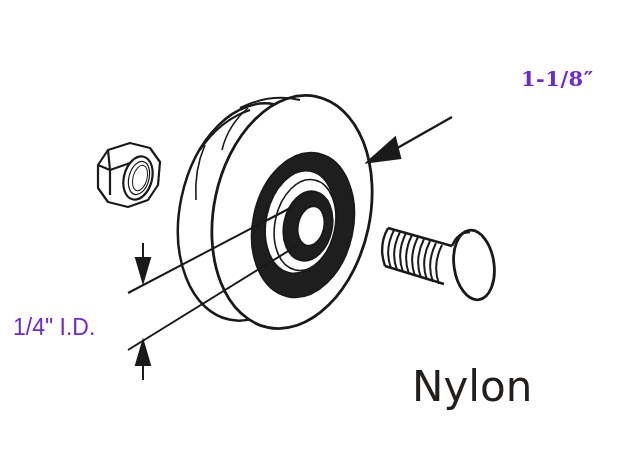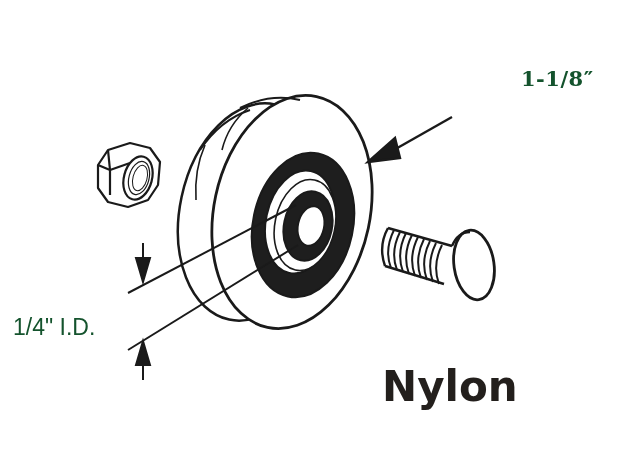--- a/index.html
+++ b/index.html
@@ -1,22 +1,22 @@
 <!DOCTYPE html>
 <html><head>
   <meta charset="utf-8">
   <style>
     html, body { margin: 0; padding: 0; background: #ffffff; }
     .canvas { position: relative; width: 640px; height: 450px; overflow: hidden; background: #ffffff; }
     svg.art { position: absolute; left: 0; top: 0; }
-    .lbl { position: absolute; color: #14532d; font-family: "Liberation Sans", sans-serif; white-space: nowrap; }
+    .lbl { position: absolute; color: #6d28d9; font-family: "Liberation Sans", sans-serif; white-space: nowrap; }
     .size-label { left: 521px; top: 66px; font-family: "DejaVu Serif", serif; font-weight: bold; font-size: 21px; letter-spacing: 0.5px; }
     .diam-label { left: 466px; top: 98px; font-size: 23px; line-height: 25px; }
     .id-label { left: 13px; top: 314px; font-size: 23px; }
-    .material-label { left: 382px; top: 362px; font-family: "DejaVu Sans", sans-serif; font-weight: bold; font-size: 42px; color: #231f1c; }
+    .material-label { left: 412px; top: 362px; font-family: "DejaVu Sans", sans-serif; font-weight: normal; font-size: 42px; color: #231f1c; }
   </style>
 </head>
 <body>
 
 <div class="canvas">
   <svg class="art" width="640" height="450" viewBox="0 0 640 450">
 
     <g stroke="#1a1a1a" stroke-width="2.2" fill="#fff" stroke-linejoin="round">
       <polygon points="108,150 130,143 150,148 160,162 158,185 148,200 128,207 108,202 98,188 98,165"></polygon>
       <polyline points="98,165 110,170 110,195" fill="none"></polyline>

